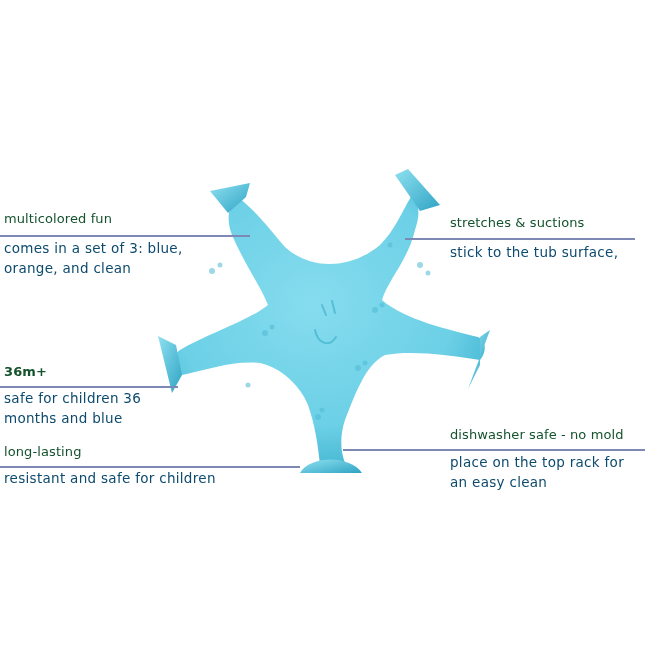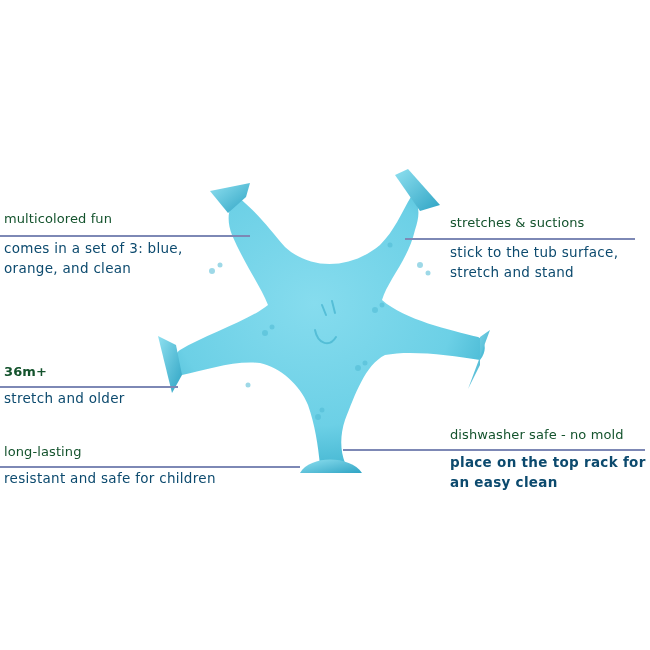--- a/index.html
+++ b/index.html
@@ -80,34 +80,34 @@
 <div class="title" style="left:4px; top:211px;">multicolored fun</div>
 <div class="rule" style="left:0; top:235px; width:250px;"></div>
 <div class="desc" style="left:4px; top:238px;">
   <div>comes in a set of 3: blue,</div>
   <div>orange, and clean</div>
 </div>
 
 <div class="title" style="left:4px; top:364px;font-weight:bold;">36m+</div>
 <div class="rule" style="left:0; top:386px; width:178px;"></div>
 <div class="desc" style="left:4px; top:388px;">
-  <div>stretch and older</div>
+  <div>safe for children 36</div>
+  <div>months and blue</div>
 </div>
 
 <div class="title" style="left:4px; top:444px;">long-lasting</div>
 <div class="rule" style="left:0; top:466px; width:300px;"></div>
 <div class="desc" style="left:4px; top:468px;">
   <div>resistant and safe for children</div>
 </div>
 
 <div class="title" style="left:450px; top:215px;">stretches &amp; suctions</div>
 <div class="rule" style="left:405px; top:238px; width:230px;"></div>
 <div class="desc" style="left:450px; top:235px;margin-top:7px;">
   <div>stick to the tub surface,</div>
-  <div>stretch and stand</div>
 </div>
 
 <div class="title" style="left:450px; top:427px;">dishwasher safe - no mold</div>
 <div class="rule" style="left:343px; top:449px; width:302px;"></div>
-<div class="desc" style="left:450px; top:452px;font-weight:bold;">
+<div class="desc" style="left:450px; top:452px;">
   <div>place on the top rack for</div>
   <div>an easy clean</div>
 </div>
 
 </body></html>

